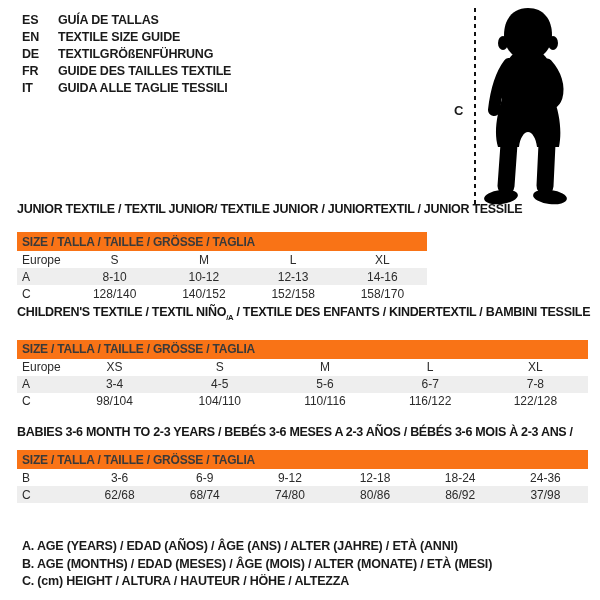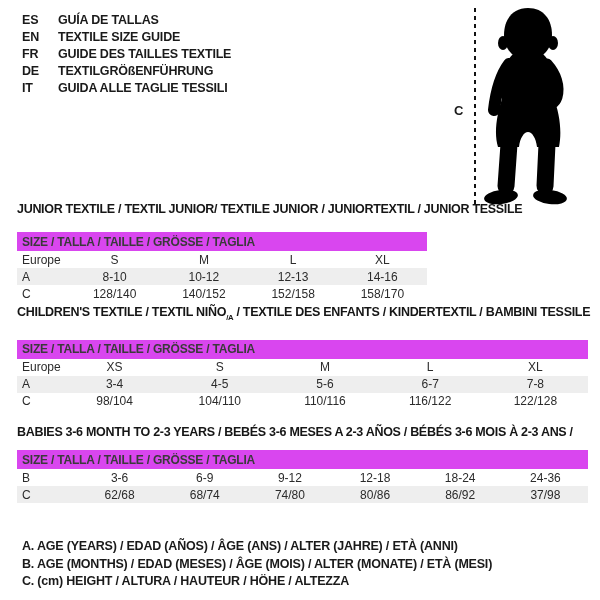--- a/index.html
+++ b/index.html
@@ -28,21 +28,21 @@
   .sec-children { top:304px; width:571px; }
   .sec-babies   { top:424px; width:571px; }
   .tbl-title { font-size:12.5px; font-weight:bold; letter-spacing:-0.3px; line-height:17px; color:#161616; white-space:nowrap; }
   .sec-junior .tbl-title, .sec-children .tbl-title { margin-bottom:14px; }
   .sec-babies .tbl-title { margin-bottom:9px; }
   .tbl-title sub { font-size:0.62em; }
 
   table { width:100%; border-collapse:collapse; table-layout:fixed; font-size:12px; color:#2b2b2b; }
   td { overflow:hidden; white-space:nowrap; }
   .size-bar td {
-    background:#d946ef; height:19px; padding-left:5px;
+    background:#f97316; height:19px; padding-left:5px;
     font-weight:bold; font-size:12px; color:#3a3a3a; letter-spacing:-0.2px;
   }
   .data-row td { height:17px; text-align:center; }
   .data-row td.row-label { text-align:left; padding-left:5px; }
   .shaded td { background:#eeeeee; }
 
   
   .footnotes { position:absolute; left:22px; top:538px; }
   .footnote { font-size:12.5px; font-weight:bold; letter-spacing:-0.2px; line-height:17.5px; white-space:nowrap; }
 </style>
@@ -54,26 +54,26 @@
   <div class="lang-list">
     <div class="lang-row">
       <span class="lang-code">ES</span>
       <span class="lang-label">GUÍA DE TALLAS</span>
     </div>
     <div class="lang-row">
       <span class="lang-code">EN</span>
       <span class="lang-label">TEXTILE SIZE GUIDE</span>
     </div>
     <div class="lang-row">
+      <span class="lang-code">DE</span>
+      <span class="lang-label">TEXTILGRÖßENFÜHRUNG</span>
+    </div>
+    <div class="lang-row">
       <span class="lang-code">FR</span>
       <span class="lang-label">GUIDE DES TAILLES TEXTILE</span>
-    </div>
-    <div class="lang-row">
-      <span class="lang-code">DE</span>
-      <span class="lang-label">TEXTILGRÖßENFÜHRUNG</span>
     </div>
     <div class="lang-row">
       <span class="lang-code">IT</span>
       <span class="lang-label">GUIDA ALLE TAGLIE TESSILI</span>
     </div>
   </div>
 
   <span class="measure-label">C</span>
   <div class="measure-line"></div>
   <svg class="baby-svg" viewBox="0 0 92 205" xmlns="http://www.w3.org/2000/svg">

